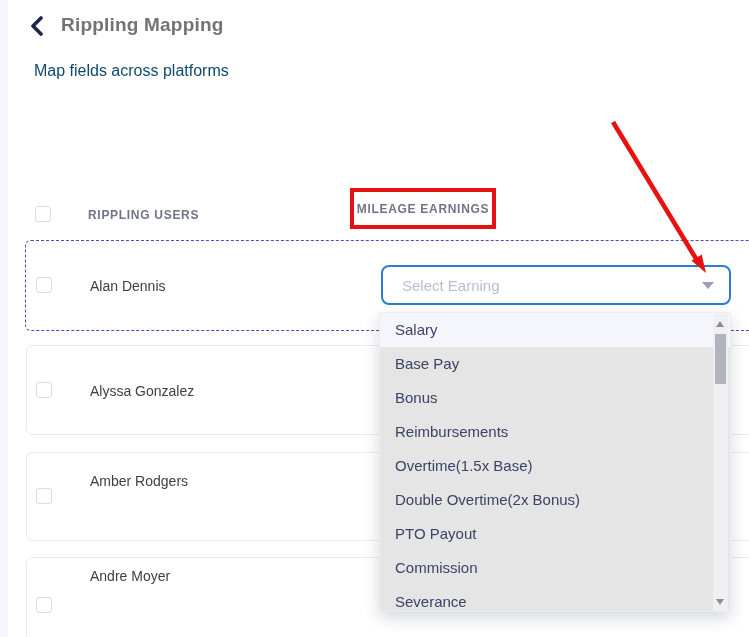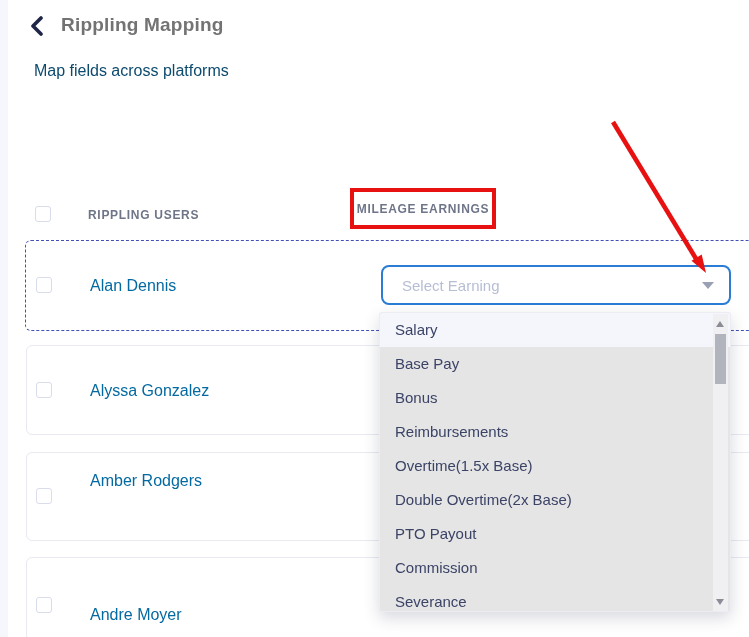--- a/index.html
+++ b/index.html
@@ -20,21 +20,21 @@
 
   .red-box{left:350px;top:188px;width:146px;height:41px;border:4px solid #e81111;box-sizing:border-box;
            display:flex;align-items:center;justify-content:center;z-index:3;background:transparent;}
 
   .row{box-sizing:border-box;background:#fff;border-radius:6px;}
   .row-selected{left:25px;top:240px;width:737px;height:91px;border:1.5px dashed #4350b5;z-index:1;}
   .row-plain{left:26px;width:736px;border:1px solid #e8e9f1;z-index:1;}
   .row2{top:345px;height:90px;}
   .row3{top:452px;height:89px;}
   .row4{top:557px;height:95px;}
-  .row-name{font-size:16px;color:#0369a1;line-height:18px;}
+  .row-name{font-size:14px;color:#404040;line-height:18px;}
 
   .earning-select{left:381px;top:265px;width:350px;height:40px;border:2px solid #2a7cd5;border-radius:8px;
                   background:#fff;box-sizing:border-box;z-index:4;display:flex;align-items:center;cursor:pointer;}
   .earning-select .ph{margin-left:19px;font-size:15px;color:#b7bed4;flex:1;}
   .caret-down{width:0;height:0;border-left:6px solid transparent;border-right:6px solid transparent;
               border-top:7px solid #9aa1b4;margin-right:15px;}
 
   .dropdown-panel{left:379px;top:312px;width:352px;height:300px;background:#e5e5e5;z-index:5;
                   border:1px solid #ececf3;box-sizing:border-box;border-radius:3px;
                   box-shadow:0 6px 16px rgba(40,45,80,.18);overflow:hidden;}
@@ -81,34 +81,34 @@
   <div class="abs row row-plain row2"></div>
   <div class="abs checkbox" style="left:36px;top:382px;z-index:2;"></div>
   <div class="abs row-name" style="left:90px;top:382px;z-index:2;">Alyssa Gonzalez</div>
 
   <div class="abs row row-plain row3"></div>
   <div class="abs checkbox" style="left:36px;top:488px;z-index:2;"></div>
   <div class="abs row-name" style="left:90px;top:472px;z-index:2;">Amber Rodgers</div>
 
   <div class="abs row row-plain row4"></div>
   <div class="abs checkbox" style="left:36px;top:597px;z-index:2;"></div>
-  <div class="abs row-name" style="left:90px;top:606px;z-index:2;">Andre Moyer</div>
+  <div class="abs row-name" style="left:90px;top:567px;z-index:2;">Andre Moyer</div>
 
   <div class="abs earning-select">
     <span class="ph">Select Earning</span>
     <span class="caret-down"></span>
   </div>
 
   <div class="abs dropdown-panel">
     <div class="option highlighted">Salary</div>
     <div class="option">Base Pay</div>
     <div class="option">Bonus</div>
     <div class="option">Reimbursements</div>
     <div class="option">Overtime(1.5x Base)</div>
-    <div class="option">Double Overtime(2x Base)</div>
+    <div class="option">Double Overtime(2x Bonus)</div>
     <div class="option">PTO Payout</div>
     <div class="option">Commission</div>
     <div class="option">Severance</div>
     <div class="scrollbar">
       <div class="scroll-arrow-up"></div>
       <div class="scroll-thumb"></div>
       <div class="scroll-arrow-down"></div>
     </div>
   </div>
 

